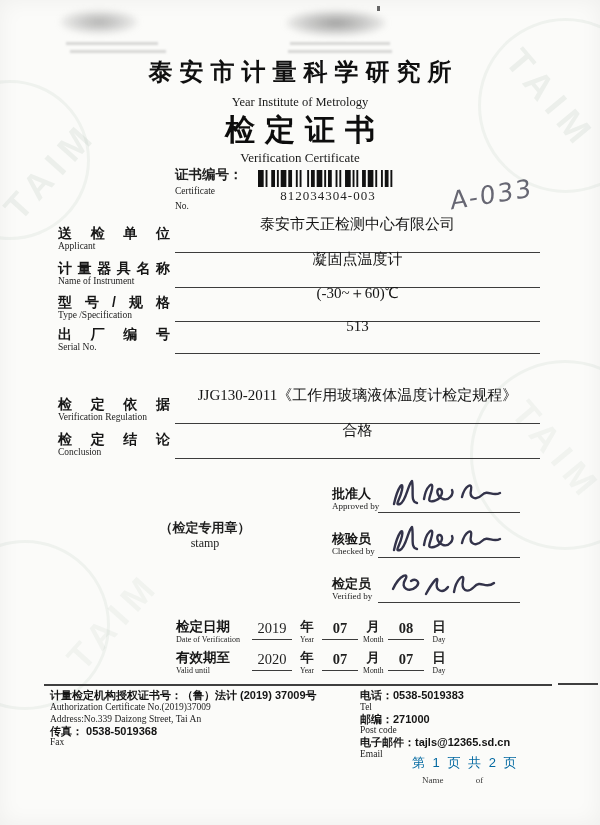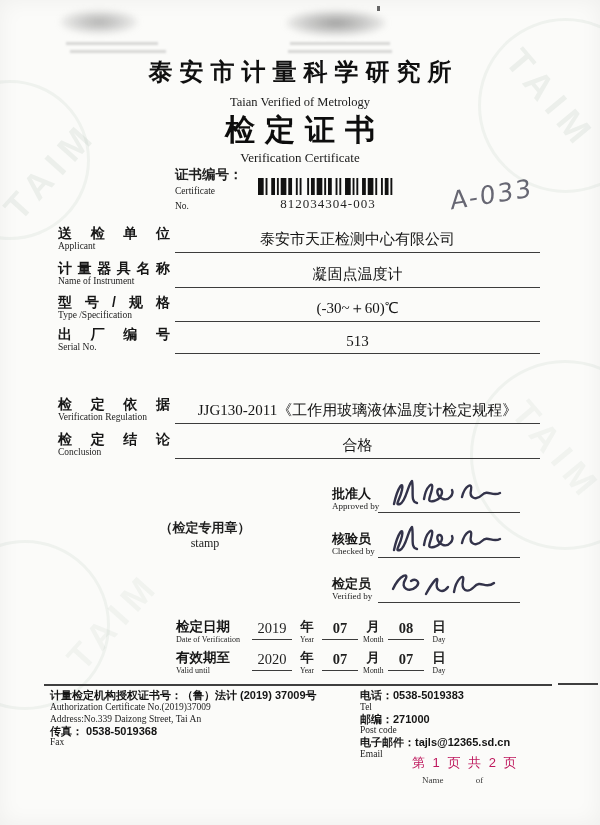--- a/index.html
+++ b/index.html
@@ -30,36 +30,36 @@
     font-size:12.5px; color:#181818; }
   .title-cn { position:absolute; top:110px; left:0; width:100%; text-align:center;
     font-size:30px; font-weight:bold; letter-spacing:10px; padding-left:10px; color:#0d0d0d; }
   .title-en { position:absolute; top:150px; left:0; width:100%; text-align:center;
     font-size:13px; color:#181818; }
 
   
   .certno-label { position:absolute; left:175px; top:166px; }
   .certno-label .cn { font-size:13.5px; font-weight:bold; }
   .certno-label .en { font-size:9.5px; color:#222; line-height:15px; font-family:"Liberation Serif", serif; }
-  .barcode-wrap { position:absolute; left:258px; top:178px; width:140px; text-align:center; }
+  .barcode-wrap { position:absolute; left:258px; top:170px; width:140px; text-align:center; }
   .barcode-wrap svg { display:block; }
   .barcode-num { font-size:13px; letter-spacing:1px; font-family:"Liberation Serif", serif; margin-top:1px; }
   .hand-note { position:absolute; left:450px; top:180px; font-size:25px; color:#4e4e5c;
     font-family:"DejaVu Sans", sans-serif; transform:rotate(-9deg) skewX(-7deg);
     letter-spacing:2px; opacity:.85; }
 
   
   .frow { position:absolute; left:58px; width:482px; height:27px; display:flex; }
   .frow .lblcol { width:112px; margin-right:5px; flex:none; }
   .lbl-cn { font-size:14px; font-weight:bold; line-height:15px; color:#161616;
     text-align:justify; text-align-last:justify; }
   .lbl-en { font-size:9.5px; line-height:11px; color:#222; white-space:nowrap;
     font-family:"Liberation Serif", serif; }
   .frow .valcol { flex:1; border-bottom:1.5px solid #3c3c3c; display:flex;
-    align-items:flex-end; justify-content:center; padding-bottom:3px;
+    align-items:flex-end; justify-content:center; padding-bottom:18px;
     font-size:15px; font-family:"Liberation Serif", serif; color:#141414; }
   .r0{top:226px}.r1{top:261px}.r2{top:295px}.r3{top:327px}.r4{top:362px}.r5{top:397px}.r6{top:432px}
 
   
   .sigrow { position:absolute; left:332px; width:200px; }
   .s0{top:486px}.s1{top:531px}.s2{top:576px}
   .sigrow .lbl-cn { text-align:left; text-align-last:auto; font-size:13px; }
   .sigrow .lbl-en { font-size:9px; }
   .sigline { position:absolute; border-bottom:1.5px solid #3c3c3c; width:142px; }
   .sl0{left:378px;top:512px}.sl1{left:378px;top:557px}.sl2{left:378px;top:602px}
@@ -86,21 +86,21 @@
 
   
   .divider { position:absolute; border-top:2px solid #3f3f3f; }
   .dv-main { left:44px; top:684px; width:508px; }
   .dv-side { left:558px; top:683px; width:40px; border-top-width:2px; }
   .fcol { position:absolute; top:690px; }
   .fcol.left { left:50px; } .fcol.right { left:360px; }
   .fcn { font-size:11px; font-weight:bold; line-height:11.5px; color:#141414; }
   .fen { font-size:9.5px; line-height:10.5px; color:#222; font-family:"Liberation Serif", serif; margin-bottom:1.5px; }
   .pagefoot { position:absolute; left:412px; top:754px; }
-  .pagefoot .cn { font-size:13px; letter-spacing:2px; color:#be185d; }
+  .pagefoot .cn { font-size:13px; letter-spacing:2px; color:#0369a1; }
   .pagefoot .subs { font-size:9px; color:#3a3a3a; font-family:"Liberation Serif", serif; margin-top:3px; }
   .pagefoot .subs .pg { margin-left:10px; } .pagefoot .subs .of { margin-left:30px; }
 </style>
 </head>
 <body>
 
 <div class="page">
 
   <div class="smudge a"></div>
   <div class="smudge b"></div>
@@ -112,21 +112,21 @@
   <div class="wm-circle" style="left:-70px;top:80px;width:160px;height:160px;"></div>
   <div class="wm-circle" style="left:478px;top:18px;width:175px;height:175px;"></div>
   <div class="wm-circle" style="left:470px;top:360px;width:190px;height:190px;"></div>
   <div class="wm-circle" style="left:-60px;top:540px;width:170px;height:170px;"></div>
   <div class="wm-text" style="left:492px;top:78px;transform:rotate(50deg);">TAIM</div>
   <div class="wm-text" style="left:-8px;top:150px;transform:rotate(-48deg);">TAIM</div>
   <div class="wm-text" style="left:55px;top:600px;transform:rotate(-48deg);opacity:.7;">TAIM</div>
   <div class="wm-text" style="left:498px;top:430px;transform:rotate(50deg);opacity:.7;">TAIM</div>
 
   <div class="org-cn">泰安市计量科学研究所</div>
-  <div class="org-en serif">Taian Verified of Metrology</div>
+  <div class="org-en serif">Year Institute of Metrology</div>
   <div class="title-cn">检定证书</div>
   <div class="title-en serif">Verification Certificate</div>
 
   <div class="certno-label">
     <div class="cn">证书编号：</div>
     <div class="en">Certificate</div>
     <div class="en">No.</div>
   </div>
   <div class="barcode-wrap">
     <svg id="barcode-svg" width="140" height="17">

